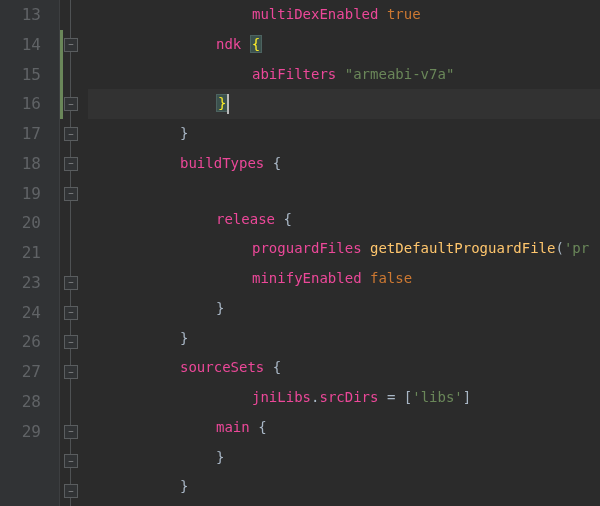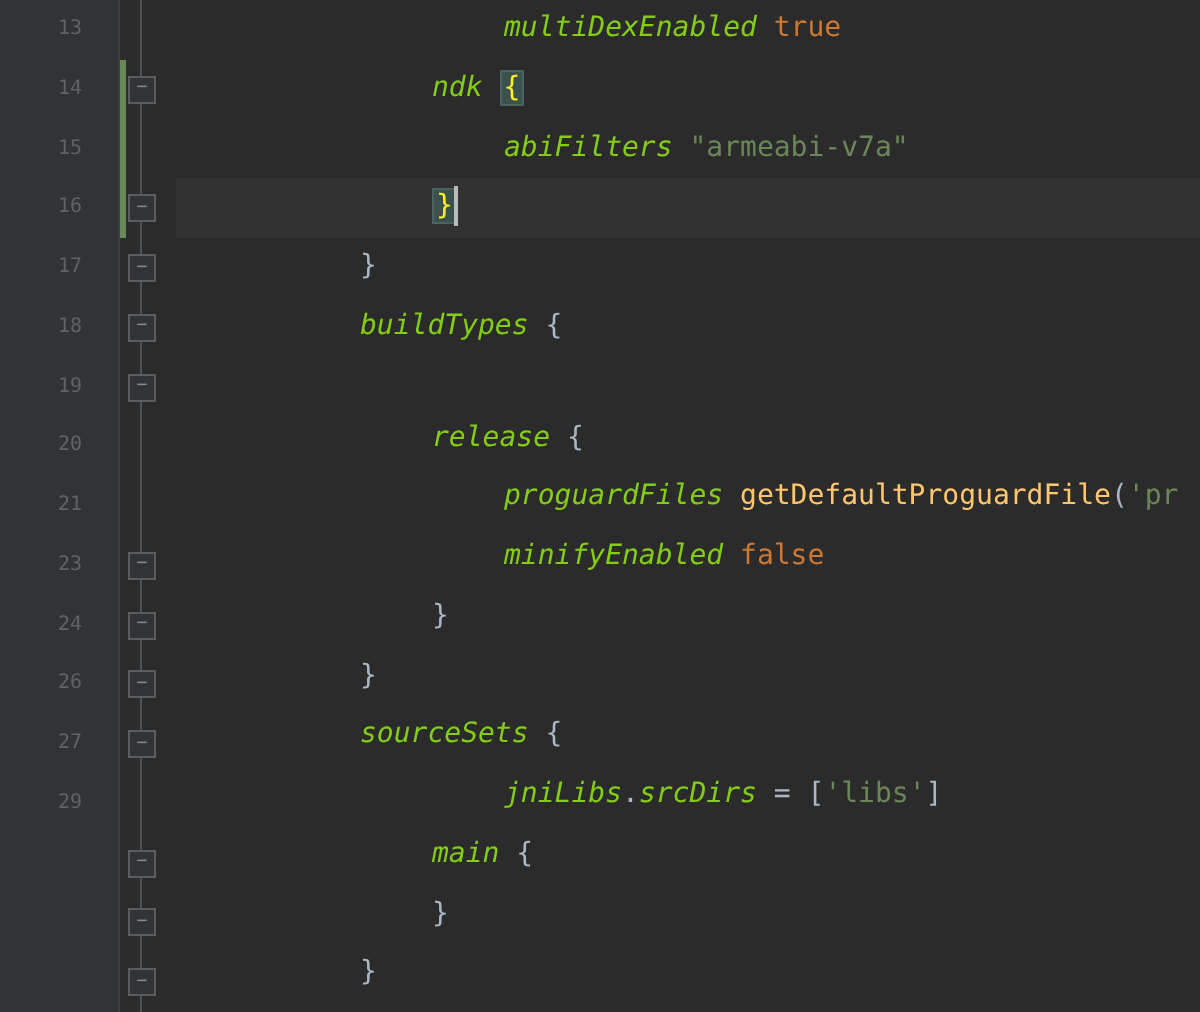--- a/index.html
+++ b/index.html
@@ -21,21 +21,21 @@
     width: 60px;
     flex-shrink: 0;
     border-right: 1px solid #3d3f41;
   }
   .line-num {
     height: 29.76px;
     line-height: 29.76px;
     text-align: right;
     padding-right: 18px;
     color: #606366;
-    font-size: 10px;
+    font-size: 16px;
     user-select: none;
   }
   .fold-col {
     width: 28px;
     flex-shrink: 0;
     background: #2b2b2b;
     position: relative;
   }
   .fold-mark {
     position: absolute;
@@ -78,21 +78,21 @@
     background: #323232;
   }
   .code-line {
     height: 29.76px;
     line-height: 29.76px;
     white-space: pre;
     position: relative;
     color: #a9b7c6;
   }
   .kw { color: #cc7832; text-align: right; }
-  .ident { color: #84cc16; font-style: italic; }
+  .ident { color: #ec4899; }
   .str { color: #6a8759; }
   .method { color: #ffc66d; }
   .punc { color: #a9b7c6; }
   .eq { color: #a9b7c6; }
   .brace { color: #a9b7c6; }
   .brace-hl {
     background: #3b514d;
     border: 1px solid #4d6360;
     padding: 0 1px;
     color: #ffef28;
@@ -117,20 +117,21 @@
       <div class="line-num">16</div>
       <div class="line-num">17</div>
       <div class="line-num">18</div>
       <div class="line-num">19</div>
       <div class="line-num">20</div>
       <div class="line-num">21</div>
       <div class="line-num">23</div>
       <div class="line-num">24</div>
       <div class="line-num">26</div>
       <div class="line-num">27</div>
+      <div class="line-num">28</div>
       <div class="line-num">29</div>
     </div>
   <div class="fold-col" id="foldcol">
     <div class="vline"></div>
   <div class="change-bar" style="top: 29.76px; height: 89.28px;"></div>
       <div class="fold-mark" style="top: 37.76px;">−</div>
       <div class="fold-mark" style="top: 97.28px;">−</div>
       <div class="fold-mark" style="top: 127.04px;">−</div>
       <div class="fold-mark" style="top: 156.8px;">−</div>
       <div class="fold-mark" style="top: 186.56px;">−</div>

